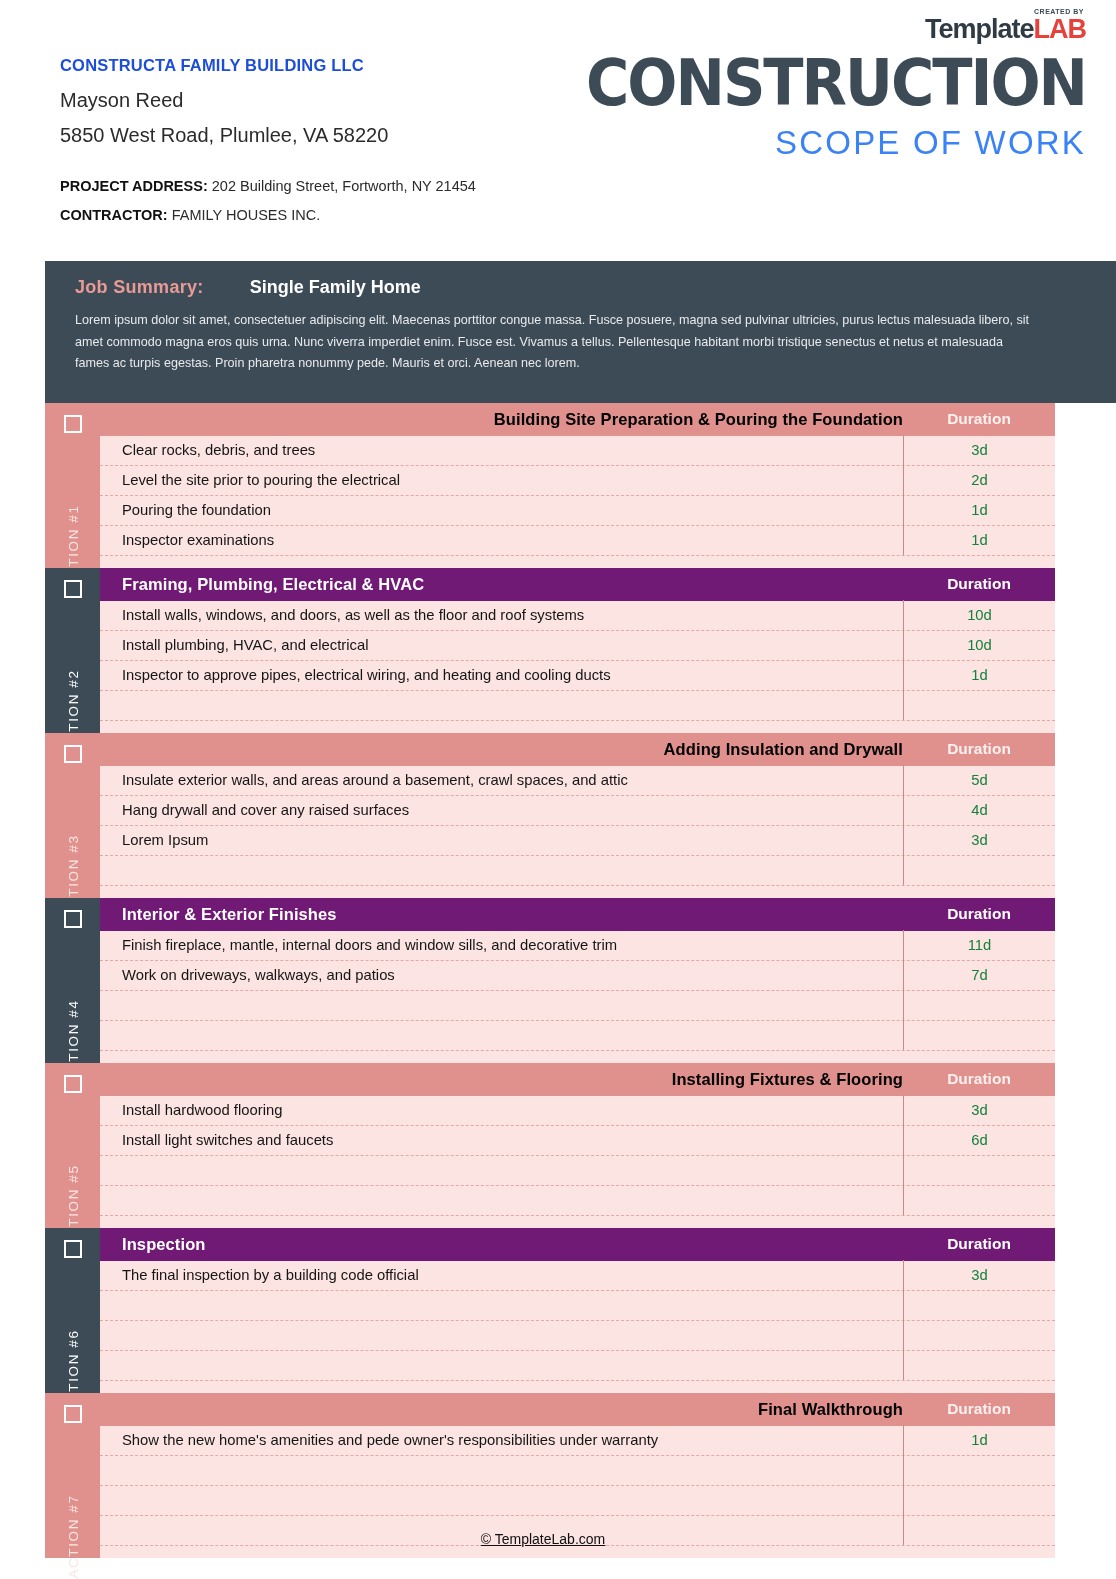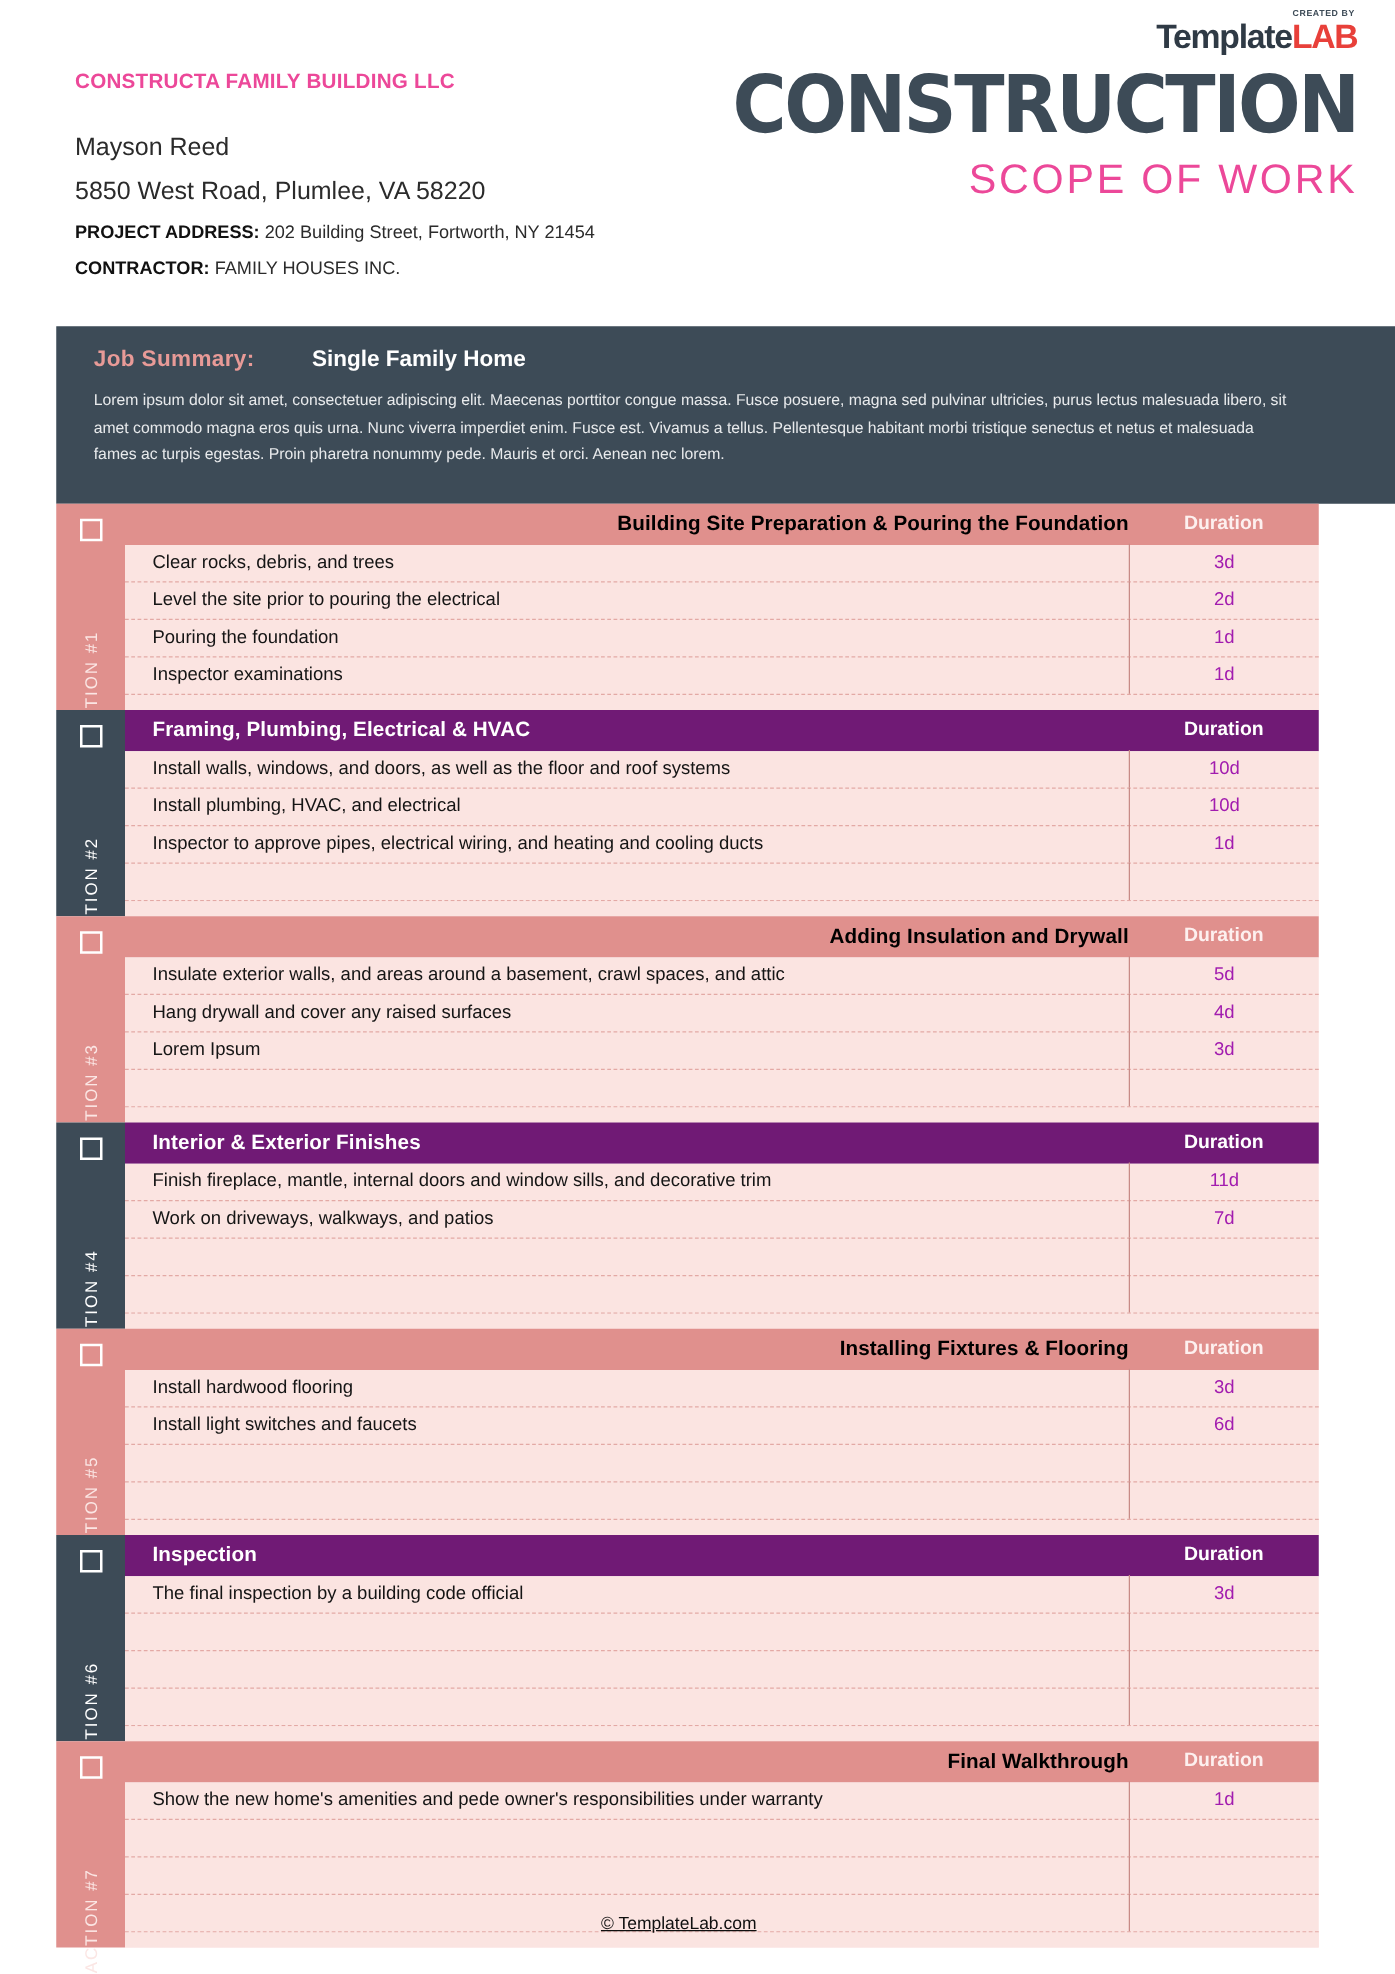--- a/index.html
+++ b/index.html
@@ -51,23 +51,23 @@
   .tl-word .lab { color: #e8403a; }
 
   .company-block {
     position: absolute;
     left: 60px;
     top: 56px;
   }
   .company-name {
     font-size: 16.5px;
     font-weight: bold;
-    color: #ec4899;
+    color: #1d4ed8;
     letter-spacing: 0.2px;
-    margin-bottom: 32px;
+    margin-bottom: 14px;
   }
   .company-line {
     font-size: 20px;
     color: #2b2b2b;
     margin-bottom: 12px;
   }
 
   .meta-block {
     position: absolute;
     left: 60px;
@@ -91,21 +91,21 @@
     font-weight: bold;
     letter-spacing: -2px;
     color: #3d4b57;
     line-height: 0.95;
     font-family: "DejaVu Sans", sans-serif;
     transform: scaleY(1.08);
     transform-origin: right bottom;
   }
   .title-sub {
     font-size: 33px;
-    color: #ec4899;
+    color: #3b82f6;
     letter-spacing: 2.2px;
     margin-top: 10px;
     font-family: "Liberation Sans", sans-serif;
   }
 
   
   .doc-body {
     position: absolute;
     left: 45px;
     top: 261px;
@@ -226,21 +226,21 @@
     font-size: 14.8px;
     color: #151515;
     white-space: nowrap;
     overflow: hidden;
   }
   .trow .dur {
     width: 152px;
     flex: 0 0 152px;
     text-align: center;
     font-size: 14.8px;
-    color: #a21caf;
+    color: #15803d;
     border-left: 1px solid #c88b87;
     height: 30px;
     line-height: 30px;
   }
   .rows .pad {
     height: 12px;
     background: #fbe4e1;
   }
 
   

